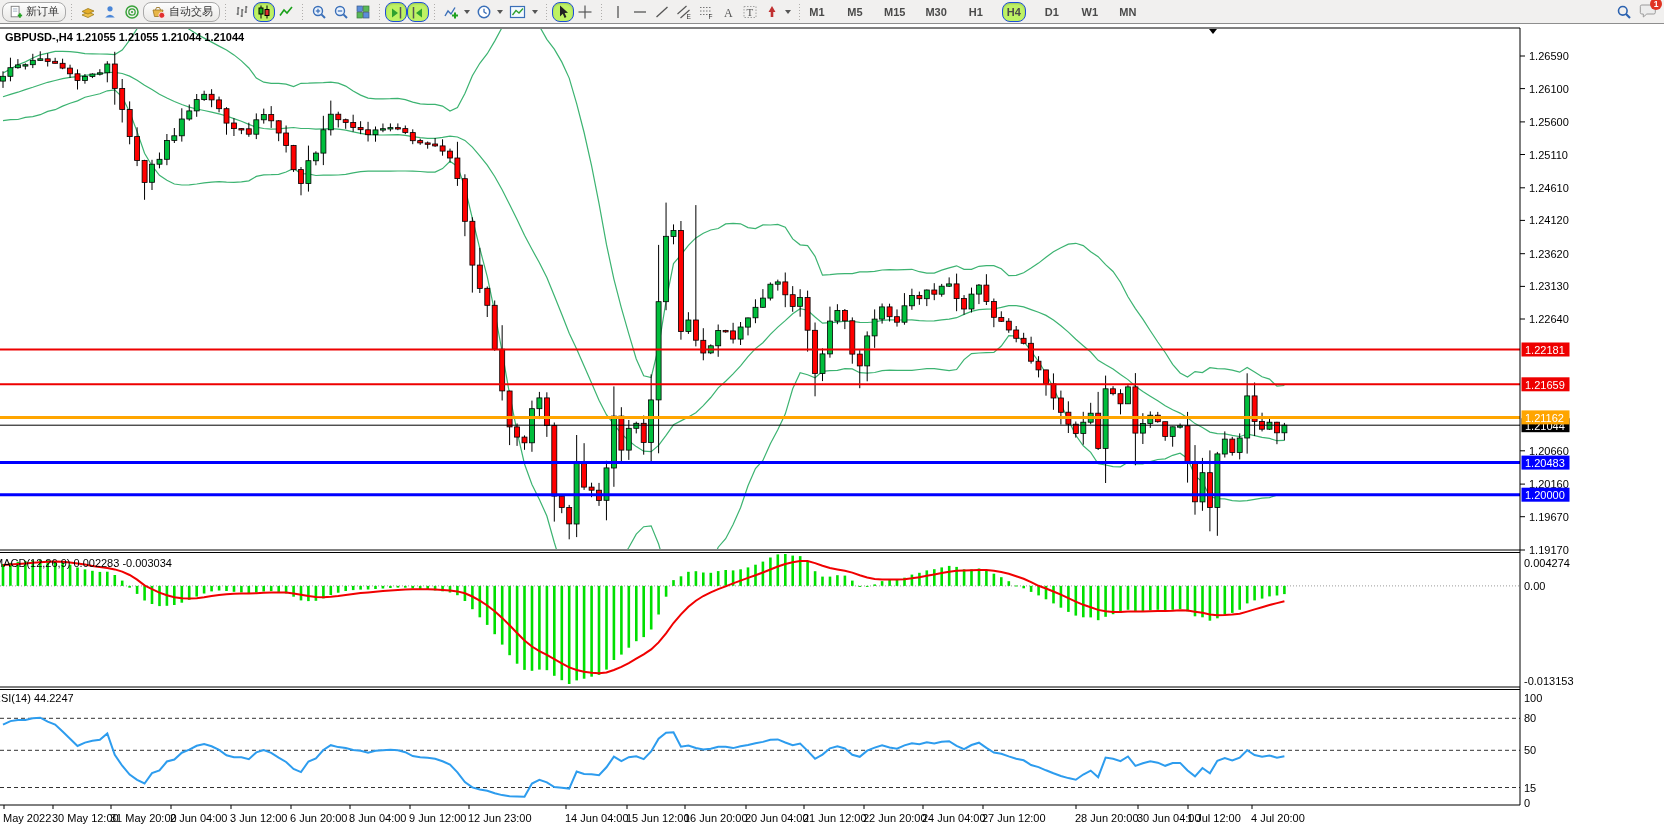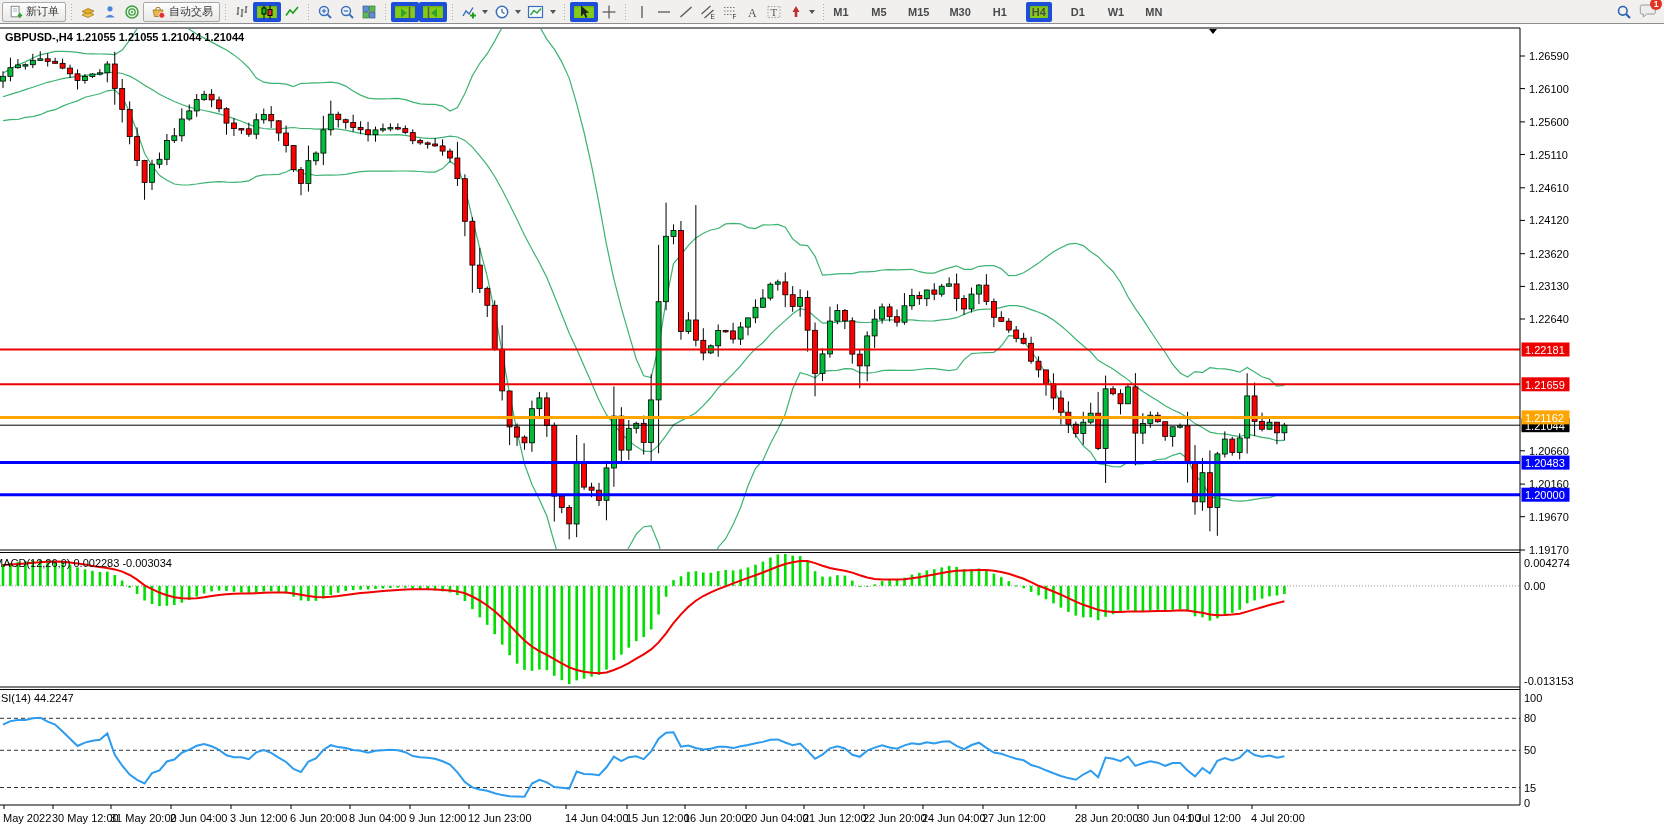--- a/index.html
+++ b/index.html
@@ -1,23 +1,23 @@
 <!DOCTYPE html>
 <html><head>
 <meta charset="utf-8">
 <style>
   html,body{margin:0;padding:0;width:1664px;height:832px;overflow:hidden;background:#fff;
     font-family:"Liberation Sans", sans-serif;}
   #chart-svg{position:absolute;left:0;top:0;}
   .toolbar{position:absolute;left:0;top:0;width:1664px;height:24px;background:#f1f0ef;
     border-bottom:1px solid #8e8e8e;display:flex;align-items:center;z-index:5;box-sizing:border-box;padding-left:2px;}
   .tbtn{height:20px;min-width:22px;display:flex;align-items:center;justify-content:center;
-    border:1px solid transparent;border-radius:2px;font-size:11px;color:#333;gap:3px;padding:0 2px;box-sizing:border-box;}
+    border:1px solid transparent;border-radius:8px;font-size:11px;color:#333;gap:3px;padding:0 2px;box-sizing:border-box;}
   .tbtn.txt{border:1px solid #a9a9a9;background:linear-gradient(#fdfdfd,#e9e8e6);padding:0 6px;}
-  .tbtn.pressed{background:#84cc16;border:4px solid #1d4ed8;box-shadow:inset 0 1px 2px rgba(0,0,0,.18);}
+  .tbtn.pressed{background:#bef264;border:1px solid #1d4ed8;box-shadow:inset 0 1px 2px rgba(0,0,0,.18);}
   .tbtn svg{display:block;}
   .sep{width:5px;height:18px;margin:0 3px;background-image:repeating-linear-gradient(to bottom,#b0aeac 0 1px,transparent 1px 3px);background-size:1px 16px;background-repeat:no-repeat;background-position:center;}
   .caret{width:0;height:0;border-left:3.5px solid transparent;border-right:3.5px solid transparent;border-top:4px solid #555;margin-left:2px;}
   .tf{font-weight:bold;color:#4a4a4a;min-width:24px;}
   .spacer{flex:1;}
   .chatwrap{position:relative;margin:0 8px 0 4px;}
   .badge{position:absolute;top:-4px;right:-6px;width:12px;height:12px;border-radius:50%;
     background:#e03322;color:#fff;font-size:8.5px;font-weight:bold;display:flex;align-items:center;justify-content:center;}
 </style>
 </head>

